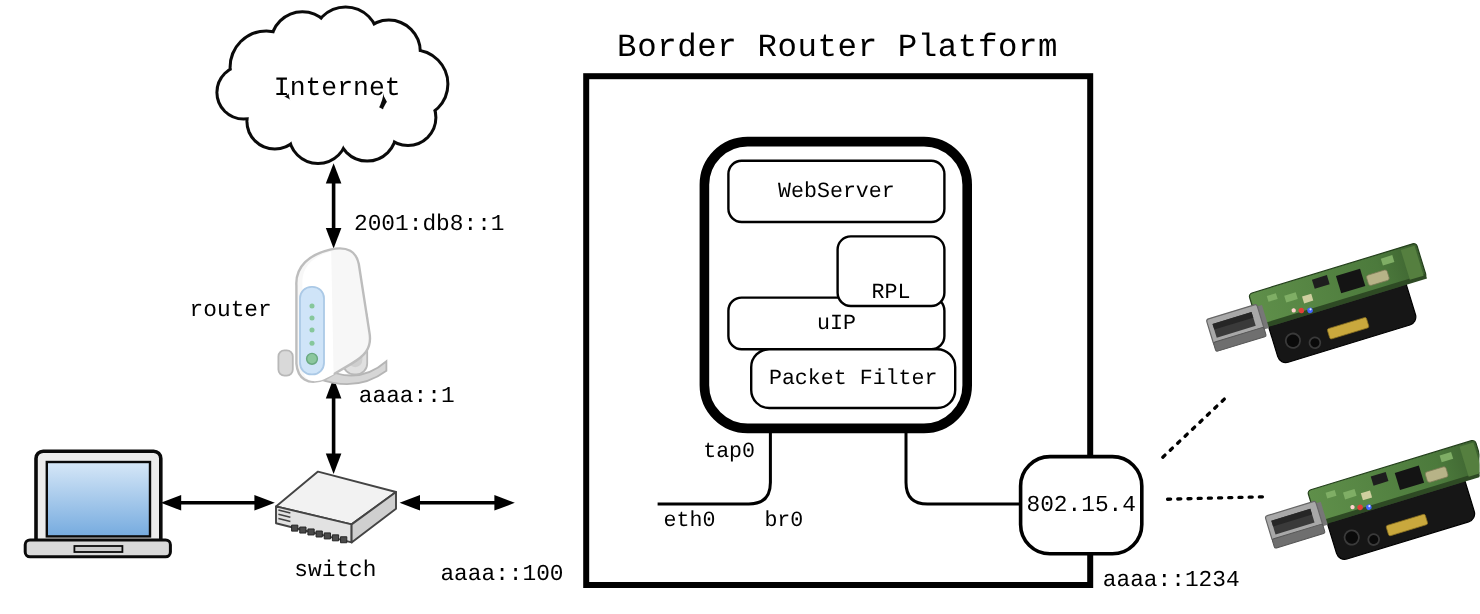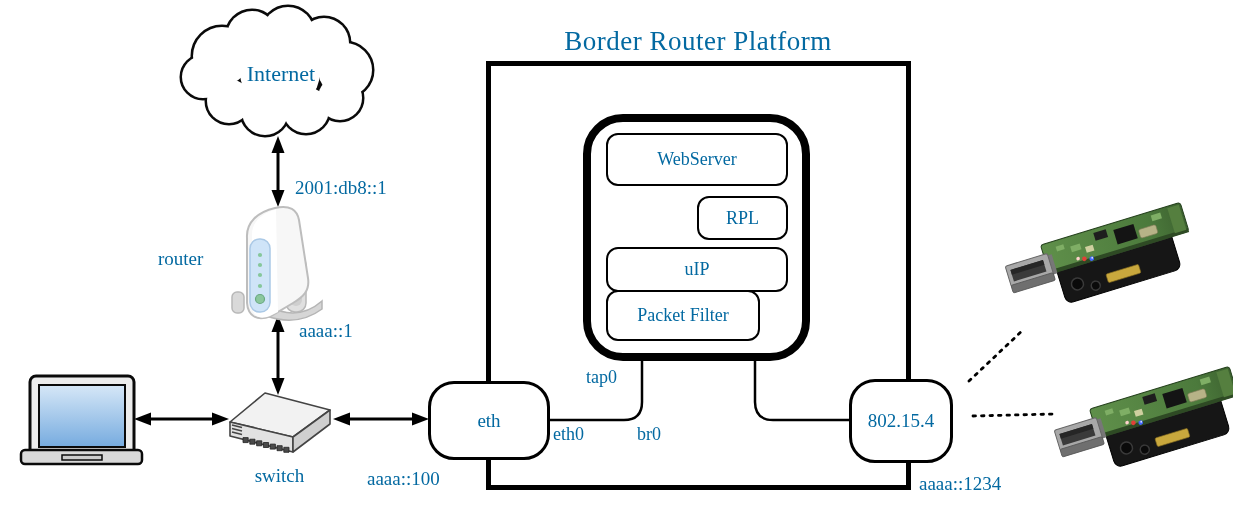--- a/index.html
+++ b/index.html
@@ -1,18 +1,18 @@
 <!DOCTYPE html>
 <html><head>
 <meta charset="utf-8">
 <style>
   html,body { margin:0; padding:0; background:#fff; }
   .stage {
     position:relative; width:1233px; height:512px; background:#ffffff;
-    font-family:Liberation Serif, serif; color:#0369a1; overflow:hidden;
+    font-family:Liberation Mono, monospace; color:#000000; overflow:hidden;
   }
   .stage svg.base { position:absolute; left:0; top:0; }
   .lbl { position:absolute; white-space:nowrap; font-size:19px; line-height:1.15; }
   .lbl.small { font-size:18px; }
   .lbl.center { text-align:center; }
   .title {
     position:absolute; left:486px; top:26px; width:424px; text-align:center;
     font-size:27px; letter-spacing:0.5px; white-space:nowrap;
   }
   .platform {
@@ -23,22 +23,22 @@
     position:absolute; left:583px; top:114px; width:227px; height:247px;
     border:8px solid #000; border-radius:40px; background:#fff; box-sizing:border-box;
   }
   .module {
     position:absolute; background:#fff; border:2.5px solid #000; border-radius:12px;
     display:flex; align-items:center; justify-content:center; box-sizing:border-box;
     font-size:18px; white-space:nowrap;
   }
   .mod-webserver { left:606px; top:133px; width:182px; height:53px; }
   .mod-uip       { left:606px; top:247px; width:182px; height:45px; }
-  .mod-pf        { left:606px; top:290px; width:154px; height:51px; }
-  .mod-rpl       { left:697px; top:196px; width:91px;  height:44px; }
+  .mod-pf        { left:625px; top:290px; width:172px; height:51px;border-radius:16px; }
+  .mod-rpl       { left:697px; top:196px; width:91px;  height:60px;align-items:flex-end; }
   .node {
     position:absolute; background:#fff; border:3px solid #000; border-radius:26px;
     display:flex; align-items:center; justify-content:center; box-sizing:border-box;
     font-size:19px; white-space:nowrap;
   }
   .node-eth   { left:428px; top:381px; width:122px; height:79px; }
   .node-radio { left:849px; top:379px; width:104px; height:84px; }
   .bridge-title { position:absolute; left:583px; top:85px; width:227px; text-align:center; font-size:20px; letter-spacing:0.5px; }
   .internet-lbl { position:absolute; left:183px; top:61px; width:196px; text-align:center; font-size:22px; }
 </style>
@@ -203,23 +203,20 @@
   <div class="module mod-webserver">
     <span>WebServer</span>
   </div>
   <div class="module mod-pf">
     <span>Packet Filter</span>
   </div>
   <div class="module mod-rpl">
     <span>RPL</span>
   </div>
 
-  <div class="node node-eth">
-    <span>eth</span>
-  </div>
   <div class="node node-radio">
     <span>802.15.4</span>
   </div>
 
   <div class="internet-lbl">Internet</div>
   <div class="lbl" style="left:295px; top:177px;">2001:db8::1</div>
   <div class="lbl" style="left:158px; top:248px;">router</div>
   <div class="lbl" style="left:299px; top:320px;">aaaa::1</div>
   <div class="lbl center" style="left:227px; top:465px; width:105px;">switch</div>
   <div class="lbl" style="left:367px; top:468px;">aaaa::100</div>

